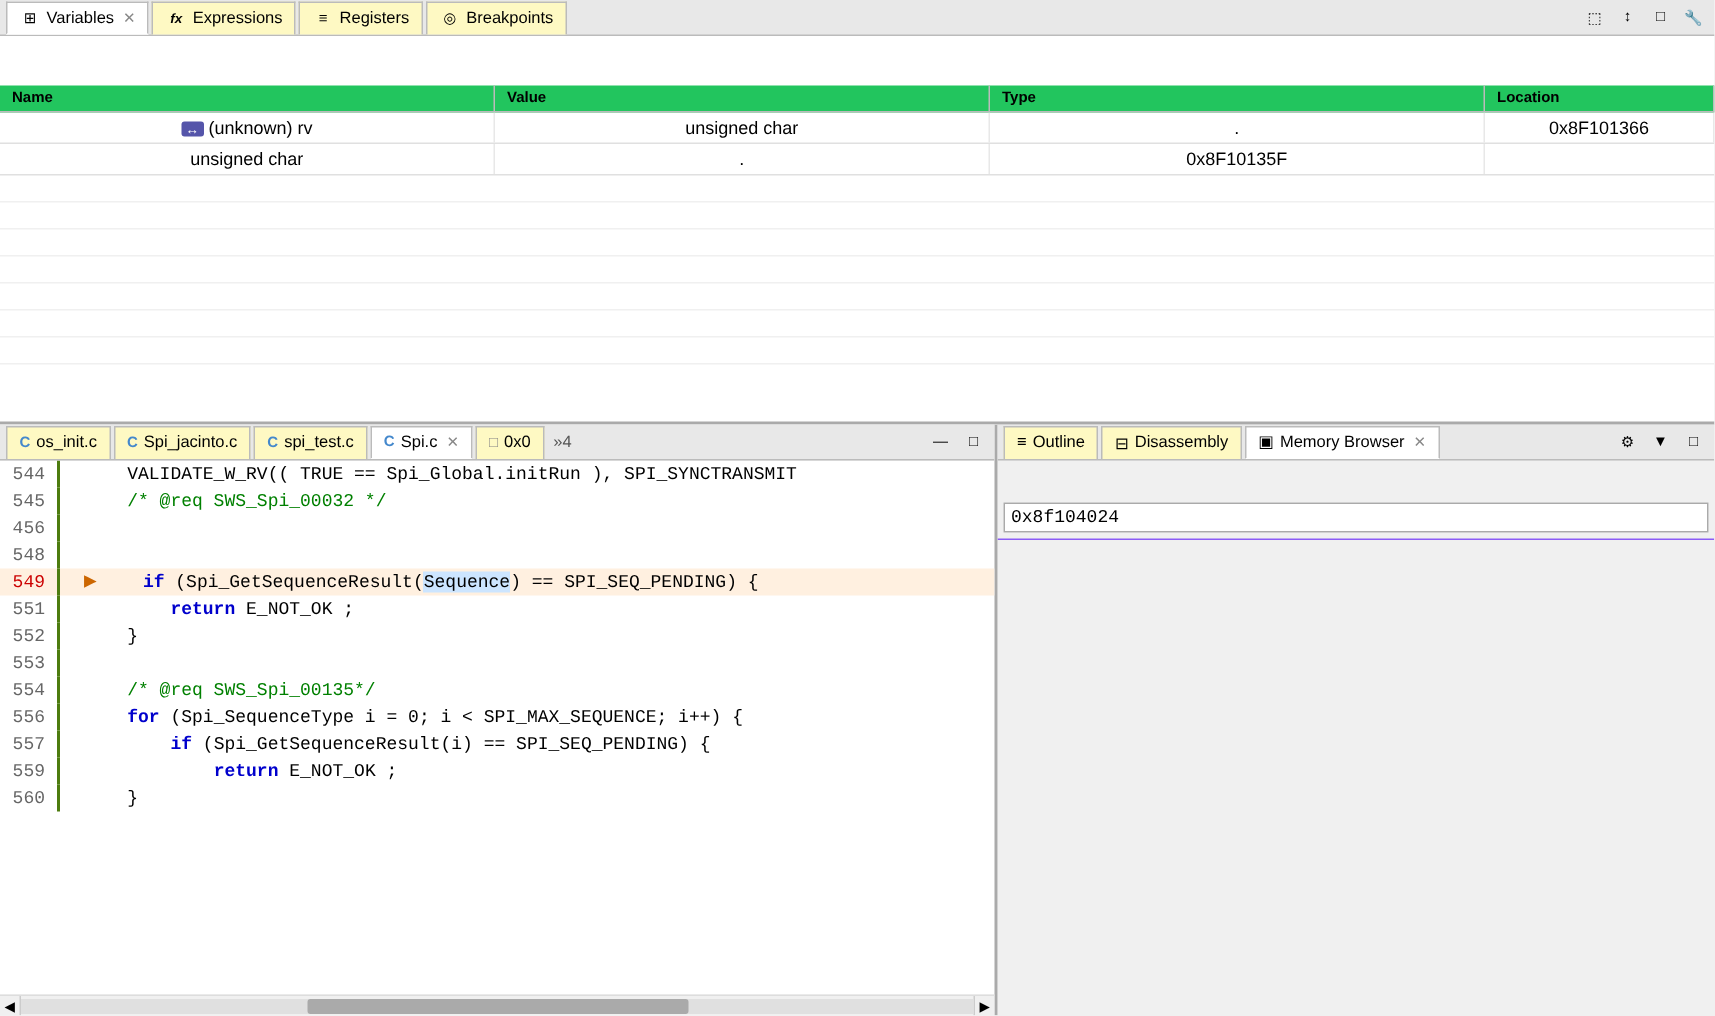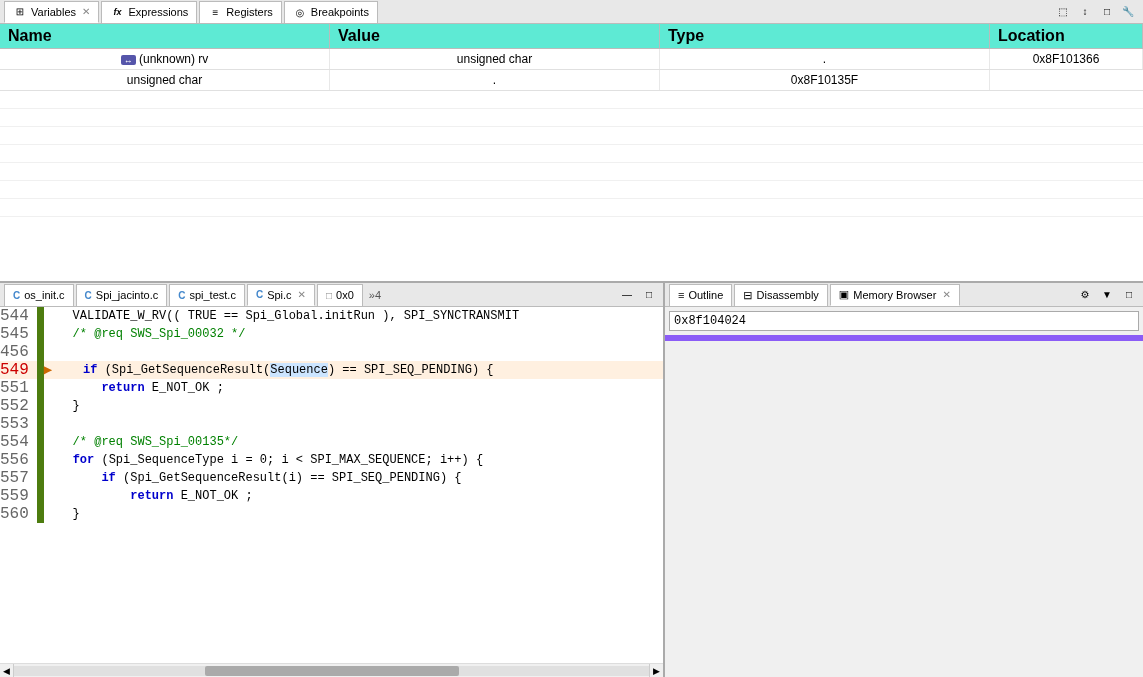--- a/index.html
+++ b/index.html
@@ -24,21 +24,21 @@
       gap: 2px;
     }
 
     .tab {
       display: flex;
       align-items: center;
       padding: 2px 8px;
       height: 22px;
       border: 1px solid #bbb;
       border-bottom: none;
-      background: #ffffff;
+      background: #fef9c3;
       cursor: pointer;
       font-size: 11px;
       gap: 4px;
       white-space: nowrap;
     }
 
     .tab.active {
       background: #fff;
       border-bottom: 1px solid #fff;
     }
@@ -74,24 +74,25 @@
     
     .variables-table {
       flex: 1;
       overflow: auto;
       text-align: center;
     }
 
     .variables-header {
       display: grid;
       grid-template-columns: 330px 330px 330px 1fr;
-      background: #5eead4;
+      background: #22c55e;
       border-bottom: 1px solid #bbb;
       font-weight: bold;
-      font-size: 16px;
+      font-size: 10px;
+      margin-top: 33px;
     }
 
     .variables-header div {
       padding: 3px 8px;
       border-right: 1px solid #bbb;
     }
 
     .variables-row {
       display: grid;
       grid-template-columns: 330px 330px 330px 1fr;
@@ -163,24 +164,24 @@
       min-height: 18px;
       line-height: 18px;
     }
 
     .line-num {
       color: #666;
       min-width: 40px;
       text-align: right;
       padding-right: 8px;
       user-select: none;
-      border-right: 7px solid #4d7c0f;
-      margin-right: 0;
+      border-right: 2px solid #4d7c0f;
+      margin-right: 16px;
       flex-shrink: 0;
-      font-size: 16px;
+      font-size: 12px;
     }
 
     .code-text {
       white-space: pre;
       flex: 1;
     }
 
     .kw { color: #0000cc; font-weight: bold; margin-top: 30px; }
     .comment { color: #008000; }
     .highlight-bg { background: #cce5ff; }
@@ -192,22 +193,23 @@
 
     .memory-browser-content {
       flex: 1;
       overflow: auto;
     }
 
     .memory-address-bar {
       display: flex;
       align-items: center;
       padding: 4px;
-      border-bottom: 6px solid #8b5cf6;
+      border-bottom: 1px solid #8b5cf6;
       gap: 4px;
+      margin-top: 24px;
     }
 
     .memory-address-input {
       flex: 1;
       border: 1px solid #aaa;
       padding: 2px 4px;
       font-family: 'Courier New', monospace;
       font-size: 12px;
       background: #fff;
     }
@@ -365,20 +367,24 @@
           <span class="code-text">    VALIDATE_W_RV(( TRUE == Spi_Global.initRun ), SPI_SYNCTRANSMIT</span>
         </div>
         <div class="code-line">
           <span class="line-num">545</span>
           <span class="code-text comment">    /* @req SWS_Spi_00032 */</span>
         </div>
         <div class="code-line">
           <span class="line-num">456</span>
           <span class="code-text"></span>
         </div>
+        <div class="code-line">
+          <span class="line-num">548</span>
+          <span class="code-text"></span>
+        </div>
         <div class="code-line" style="background:#fff0e0;">
           <span class="line-num" style="color:#cc0000;">549</span>
           <span class="arrow-marker">▶</span>
           <span class="code-text">    <span class="kw">if</span> (Spi_GetSequenceResult(<span class="highlight-bg">Sequence</span>) == SPI_SEQ_PENDING) {</span>
         </div>
         <div class="code-line">
           <span class="line-num">551</span>
           <span class="code-text">        <span class="kw">return</span> E_NOT_OK ;</span>
         </div>
         <div class="code-line">

